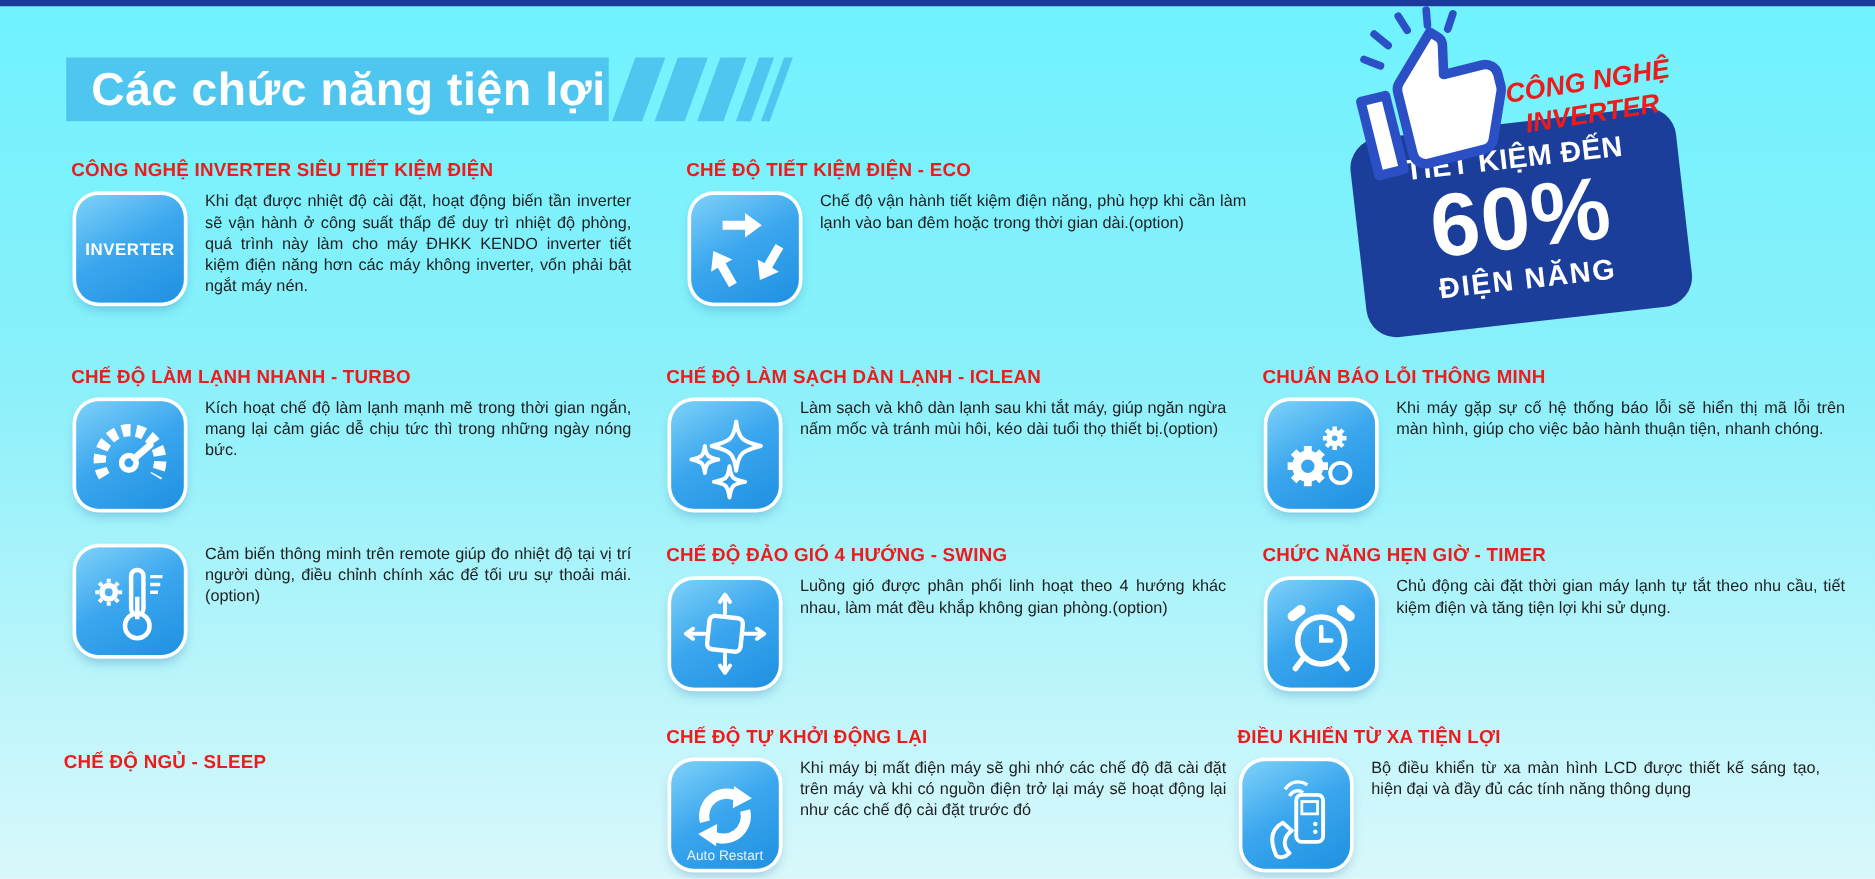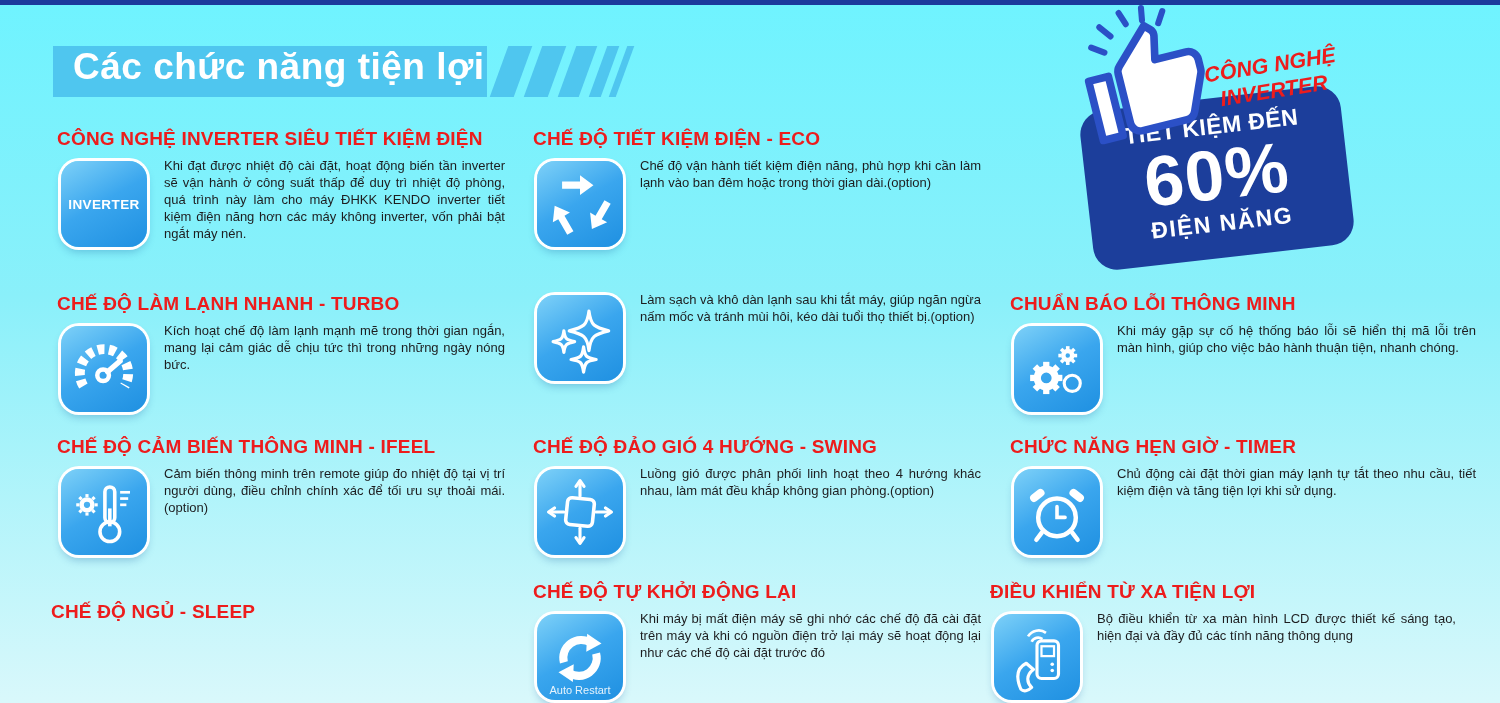--- a/index.html
+++ b/index.html
@@ -13,38 +13,38 @@
     --bg-bottom:#d9f8fb;
     --strip-navy:#1c3a9c;
     --text-dark:#1d1d1f;
   }
   *{box-sizing:border-box;margin:0;padding:0}
   body{font-family:"Liberation Sans","DejaVu Sans",sans-serif;}
   .stage{position:relative;width:1500px;height:703px;overflow:hidden;
     background:linear-gradient(180deg,var(--bg-top) 0%,#8af0fa 42%,var(--bg-bottom) 100%);}
   .top-strip{position:absolute;left:0;top:0;width:100%;height:5px;background:var(--strip-navy);}
   .title-bar{position:absolute;left:53px;top:46px;width:434px;height:51px;background:var(--bar-blue);
-    display:flex;align-items:flex-start;}
+    display:flex;align-items:center;}
   .title-bar h1{color:#fff;font-size:37px;font-weight:bold;padding-left:20px;letter-spacing:.5px;white-space:nowrap;}
   .slash{position:absolute;top:46px;height:51px;background:var(--bar-blue);transform:skewX(-20deg);}
   .s1{left:499px;width:24px}.s2{left:533px;width:24px}.s3{left:567px;width:21px}.s4{left:598px;width:12px}.s5{left:618px;width:7px}
 
   
   .badge-plate{position:absolute;left:1086px;top:98px;width:262px;height:160px;background:var(--badge-navy);
     border-radius:24px;transform:rotate(-6.5deg);color:#fff;text-align:center;padding-top:15px;z-index:1;}
   .badge-plate .b1{font-size:23px;font-weight:bold;letter-spacing:.5px;white-space:nowrap;}
   .badge-plate .b2{font-size:71px;font-weight:bold;line-height:.98;letter-spacing:1px;}
   .badge-plate .b3{font-size:23px;font-weight:bold;letter-spacing:1.5px;white-space:nowrap;}
   .badge-tech{position:absolute;left:1196px;top:52px;width:152px;transform:rotate(-9deg);
     color:var(--accent-red);font-size:21.5px;font-weight:bold;font-style:italic;line-height:1.22;text-align:center;z-index:2;}
   .thumb{position:absolute;left:1078px;top:2px;width:132px;height:146px;z-index:3;}
 
   
   .feature{position:absolute;}
-  .f-title{color:var(--accent-red);font-size:19px;font-weight:bold;letter-spacing:.2px;margin-bottom:9px;white-space:nowrap;}
+  .f-title{color:var(--accent-red);font-size:15px;font-weight:bold;letter-spacing:.2px;margin-bottom:9px;white-space:nowrap;}
   .frow{display:flex;gap:17px;}
   .icon-box{position:relative;flex:none;width:86px;height:86px;border-radius:18px;margin:2px 0 0 4px;
     background:linear-gradient(150deg,var(--icon-top) 0%,#3aa6ee 48%,var(--icon-bottom) 100%);
     box-shadow:0 0 0 3px #ffffff,0 5px 9px rgba(20,90,160,.32);}
   .icon-box svg{position:absolute;inset:0;width:100%;height:100%;}
   .icon-label{position:absolute;inset:0;display:flex;align-items:center;justify-content:center;
     color:#fff;font-size:13.5px;font-weight:bold;letter-spacing:.4px;}
   .icon-caption{position:absolute;left:0;right:0;bottom:4px;text-align:center;
     color:rgba(255,255,255,.88);font-size:11px;}
   .f-desc{flex:1;font-size:13px;line-height:1.31;color:var(--text-dark);text-align:justify;margin-top:-2px;}
@@ -89,21 +89,21 @@
   <div id="features">
       <div class="feature" style="left: 57px; top: 128px; width: 448px;">
     <h3 class="f-title">CÔNG NGHỆ INVERTER SIÊU TIẾT KIỆM ĐIỆN</h3>
     <div class="frow">
       <div class="icon-box">
             <span class="icon-label">INVERTER</span>
           </div>
       <p class="f-desc">Khi đạt được nhiệt độ cài đặt, hoạt động biến tần inverter sẽ vận hành ở công suất thấp để duy trì nhiệt độ phòng, quá trình này làm cho máy ĐHKK KENDO inverter tiết kiệm điện năng hơn các máy không inverter, vốn phải bật ngắt máy nén.</p>
     </div>
   </div>
-      <div class="feature" style="left: 533px; top: 128px; width: 448px;">
+      <div class="feature" style="left: 549px; top: 128px; width: 448px;">
     <h3 class="f-title">CHẾ ĐỘ TIẾT KIỆM ĐIỆN - ECO</h3>
     <div class="frow">
       <div class="icon-box">
             <svg viewBox="0 0 96 96">
               <path d="M28 23 h20 v-7 l15 11 -15 11 v-7 h-20 z" fill="#fff" transform="rotate(0 48 51)"></path>
               <path d="M28 23 h20 v-7 l15 11 -15 11 v-7 h-20 z" fill="#fff" transform="rotate(120 48 51)"></path>
               <path d="M28 23 h20 v-7 l15 11 -15 11 v-7 h-20 z" fill="#fff" transform="rotate(240 48 51)"></path>
             </svg>
           </div>
       <p class="f-desc">Chế độ vận hành tiết kiệm điện năng, phù hợp khi cần làm lạnh vào ban đêm hoặc trong thời gian dài.(option)</p>
@@ -116,20 +116,21 @@
             <svg viewBox="0 0 96 96">
       <path d="M25 67 A27 27 0 1 1 71 67" fill="none" stroke="#fff" stroke-width="11" stroke-dasharray="7.5 5"></path>
       <line x1="52" y1="51" x2="66" y2="39" stroke="#fff" stroke-width="6" stroke-linecap="round"></line>
       <circle cx="47" cy="55" r="6.5" fill="none" stroke="#fff" stroke-width="5"></circle>
             </svg>
           </div>
       <p class="f-desc">Kích hoạt chế độ làm lạnh mạnh mẽ trong thời gian ngắn, mang lại cảm giác dễ chịu tức thì trong những ngày nóng bức.</p>
     </div>
   </div>
       <div class="feature" style="left: 533px; top: 293px; width: 448px;">
+    <h3 class="f-title">CHẾ ĐỘ LÀM SẠCH DÀN LẠNH - ICLEAN</h3>
     <div class="frow">
       <div class="icon-box">
             <svg viewBox="0 0 96 96" fill="none" stroke="#fff" stroke-width="3.6" stroke-linejoin="round">
       <path d="M58 18 C60 34 64 36 80 40 C64 44 60 46 58 62 C56 46 52 44 36 40 C52 36 56 34 58 18 Z"></path>
       <path d="M30 40 C31 49 33 50 42 52 C33 54 31 55 30 64 C29 55 27 54 18 52 C27 50 29 49 30 40 Z"></path>
       <path d="M52 58 C53.5 69 55 70 66 72 C55 74 53.5 75 52 86 C50.5 75 49 74 38 72 C49 70 50.5 69 52 58 Z"></path>
             </svg>
           </div>
       <p class="f-desc">Làm sạch và khô dàn lạnh sau khi tắt máy, giúp ngăn ngừa nấm mốc và tránh mùi hôi, kéo dài tuổi thọ thiết bị.(option)</p>
     </div>
@@ -157,21 +158,20 @@
               <line x1="55.1" y1="28.1" x2="52.6" y2="25.6" stroke="#fff" stroke-width="4"></line>
               <line x1="60.0" y1="26.0" x2="60.0" y2="22.5" stroke="#fff" stroke-width="4"></line>
               <line x1="64.9" y1="28.1" x2="67.4" y2="25.6" stroke="#fff" stroke-width="4"></line>
       <circle cx="65" cy="64" r="9" fill="none" stroke="#fff" stroke-width="3.5"></circle>
             </svg>
           </div>
       <p class="f-desc">Khi máy gặp sự cố hệ thống báo lỗi sẽ hiển thị mã lỗi trên màn hình, giúp cho việc bảo hành thuận tiện, nhanh chóng.</p>
     </div>
   </div>
       <div class="feature" style="left: 57px; top: 436px; width: 448px;">
-    <h3 class="f-title">CHẾ ĐỘ CẢM BIẾN THÔNG MINH - IFEEL</h3>
     <div class="frow">
       <div class="icon-box">
             <svg viewBox="0 0 96 96">
       <rect x="49" y="20" width="11" height="40" rx="5.5" fill="none" stroke="#fff" stroke-width="4"></rect>
       <circle cx="54.5" cy="70" r="11" fill="none" stroke="#fff" stroke-width="4"></circle>
       <line x1="54.5" y1="44" x2="54.5" y2="64" stroke="#fff" stroke-width="4"></line>
       <circle cx="29" cy="40" r="6" fill="none" stroke="#fff" stroke-width="5"></circle>
               <line x1="37.5" y1="40.0" x2="41.0" y2="40.0" stroke="#fff" stroke-width="3.5"></line>
               <line x1="35.0" y1="46.0" x2="37.5" y2="48.5" stroke="#fff" stroke-width="3.5"></line>
               <line x1="29.0" y1="48.5" x2="29.0" y2="52.0" stroke="#fff" stroke-width="3.5"></line>

